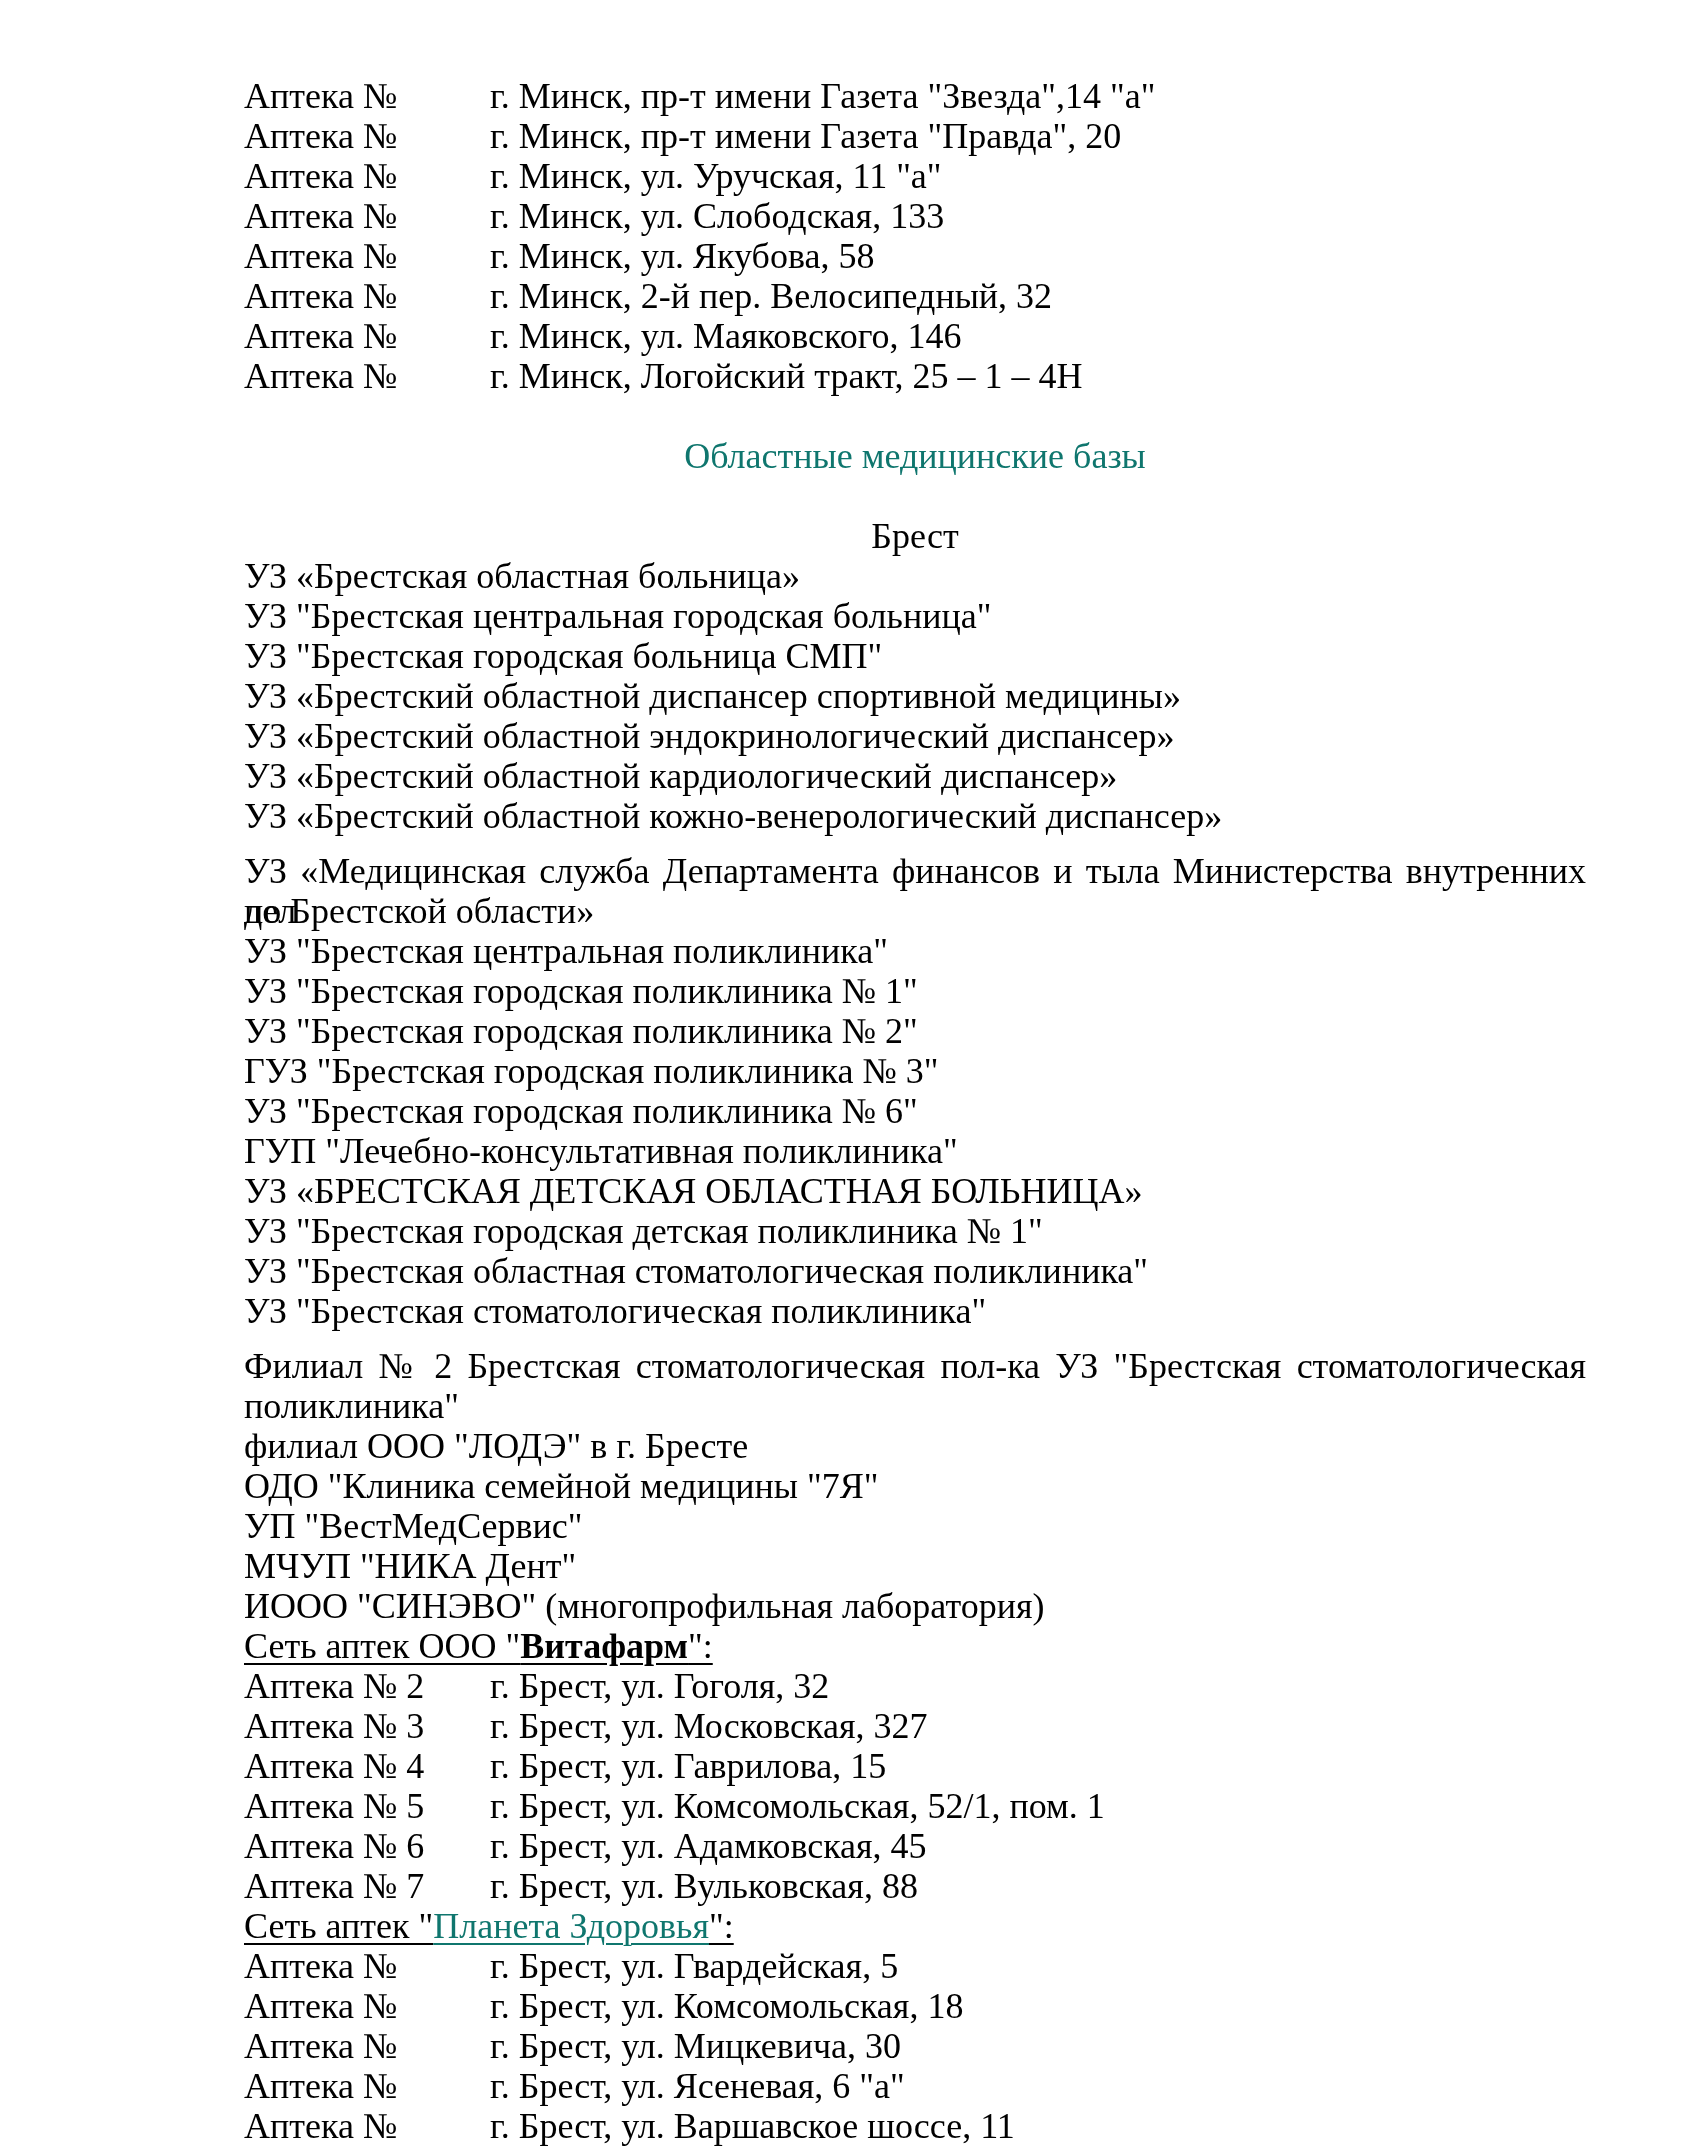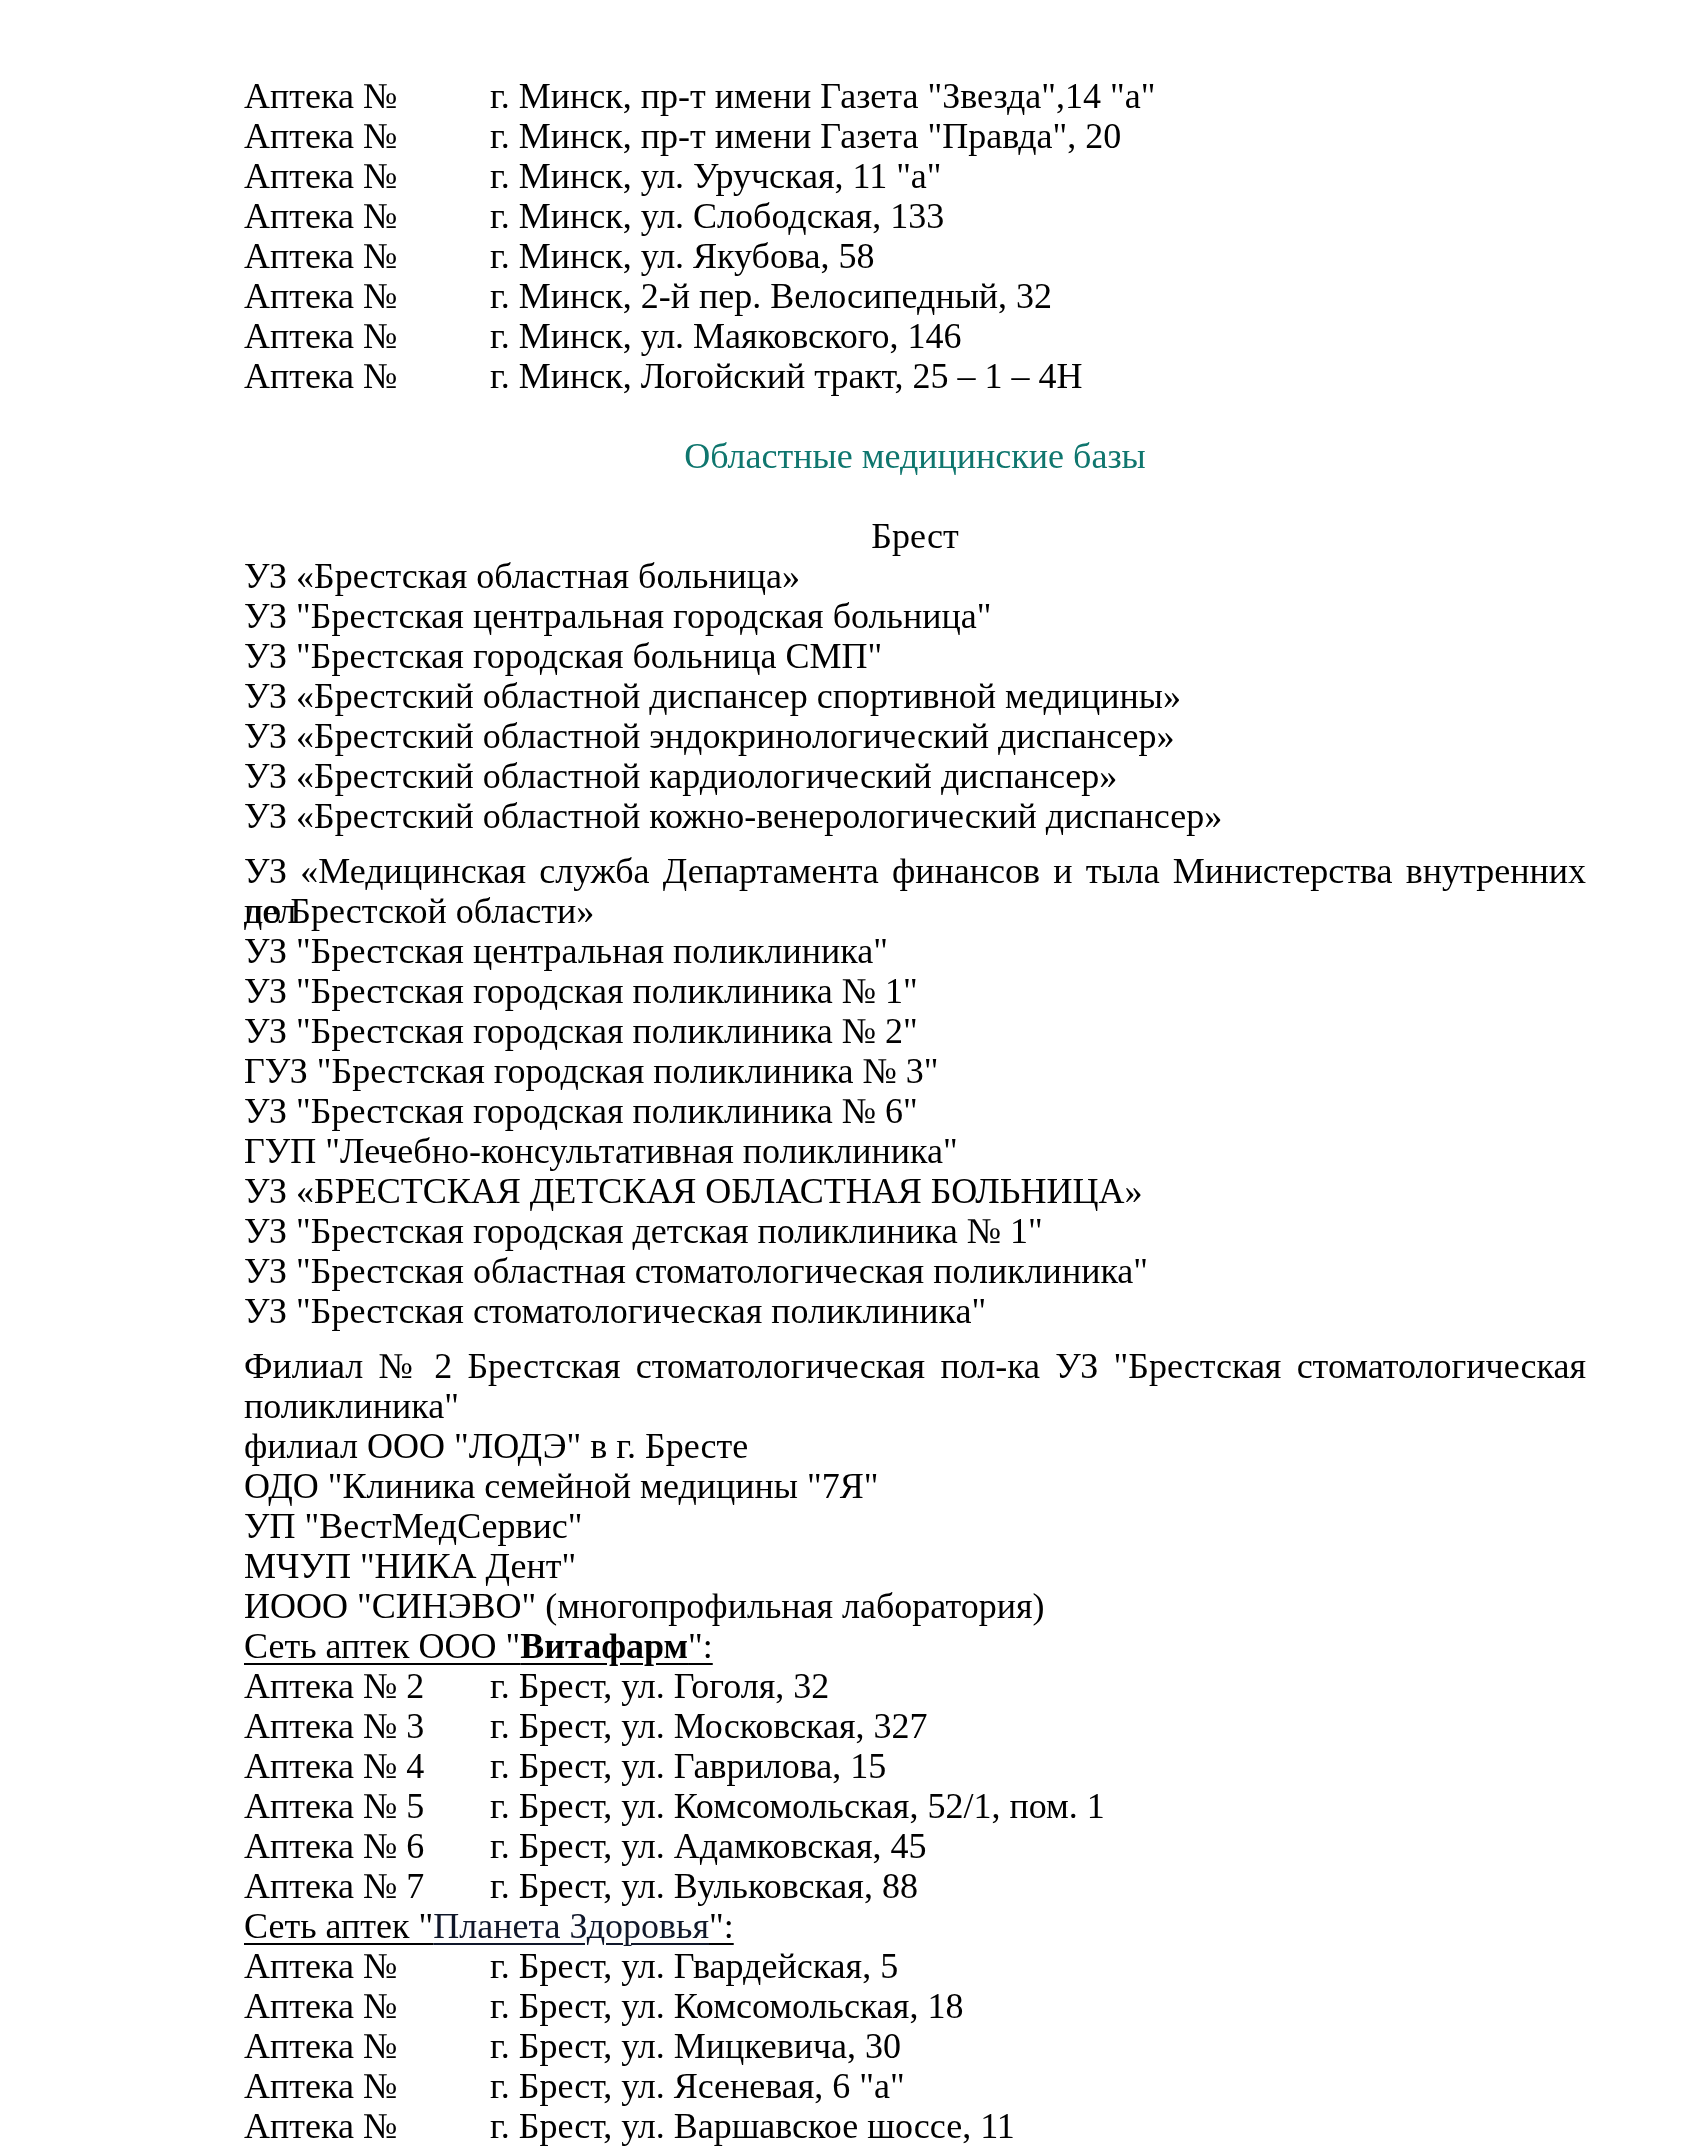--- a/index.html
+++ b/index.html
@@ -37,21 +37,21 @@
   .plabel{
     display:inline-block;
     width:246px;
   }
   .u{
     text-decoration:underline;
     text-decoration-thickness:2.2px;
     text-underline-offset:5.2px;
   }
   .bold{font-weight:bold;}
-  .link{color:#0f172a;}
+  .link{color:#0f766e;}
 </style>
 </head>
 <body>
 
 <main class="doc">
     <div class="line"><span class="plabel">Аптека №</span><span>г. Минск, пр-т имени Газета "Звезда",14 "а"</span></div>
     <div class="line"><span class="plabel">Аптека №</span><span>г. Минск, пр-т имени Газета "Правда", 20</span></div>
     <div class="line"><span class="plabel">Аптека №</span><span>г. Минск, ул. Уручская, 11 "а"</span></div>
     <div class="line"><span class="plabel">Аптека №</span><span>г. Минск, ул. Слободская, 133</span></div>
     <div class="line"><span class="plabel">Аптека №</span><span>г. Минск, ул. Якубова, 58</span></div>

